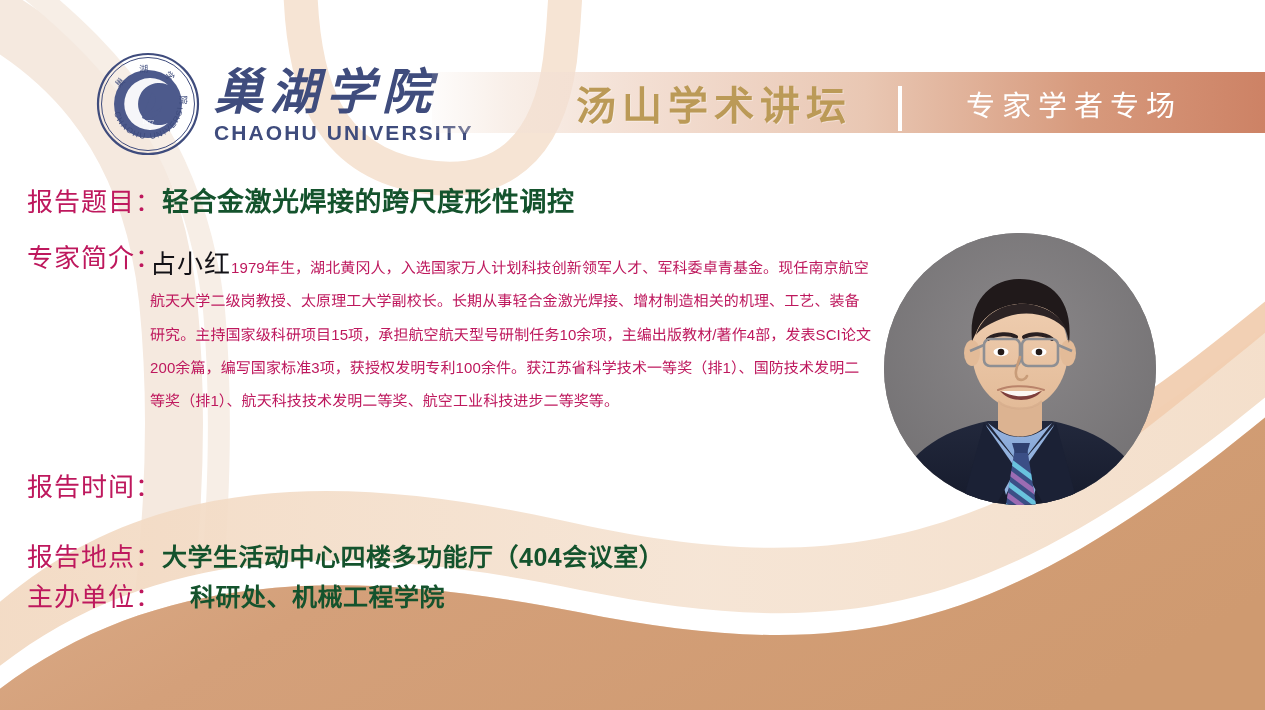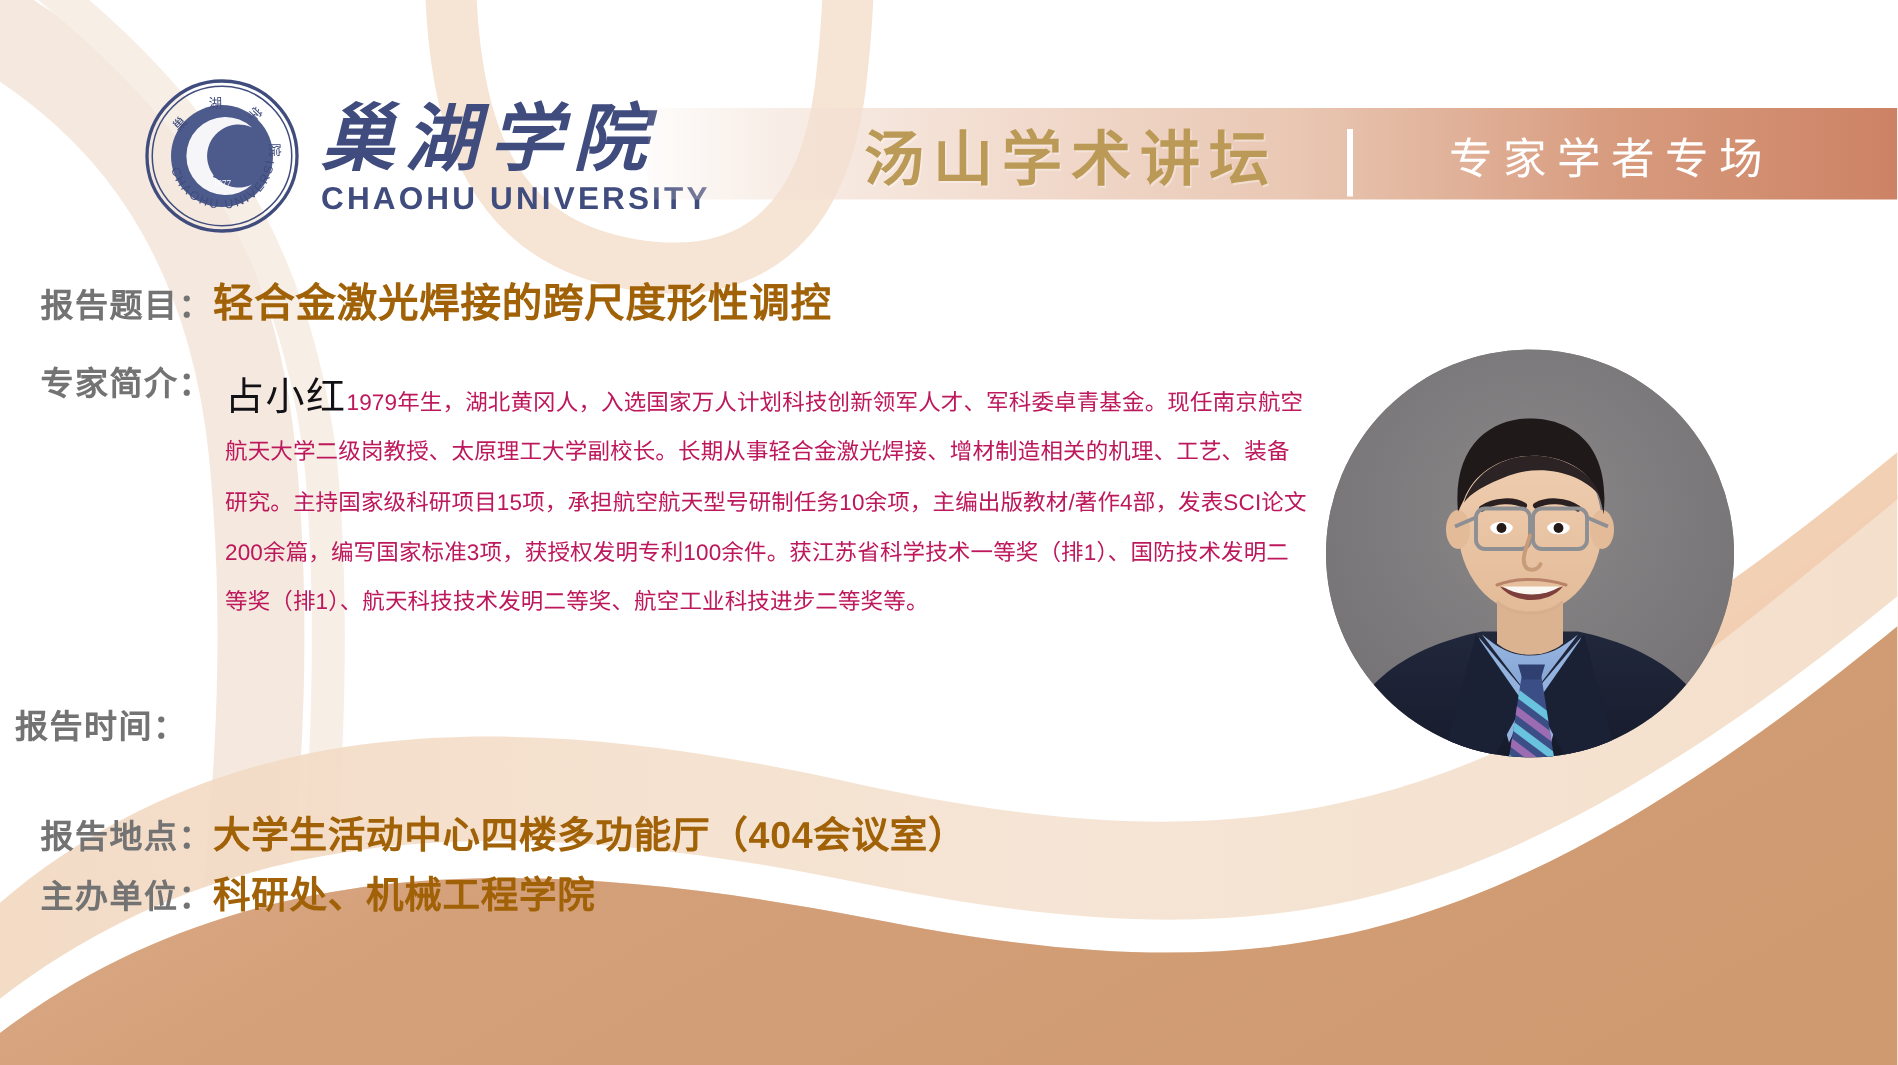--- a/index.html
+++ b/index.html
@@ -115,40 +115,40 @@
   }
 
   
   .row {
     position: absolute;
     display: flex;
     align-items: baseline;
     white-space: nowrap;
   }
   .row-label {
-    font-size: 22px;
-    font-weight: 700;
-    color: #737373;
+    font-size: 26px;
+    font-weight: 400;
+    color: #be185d;
     letter-spacing: 1px;
     flex: 0 0 auto;
   }
   .row-value-strong {
     font-size: 25px;
     font-weight: 700;
-    color: #a16207;
+    color: #14532d;
     letter-spacing: 0.5px;
   }
 
   #row-title      { left: 27px; top: 180px; }
   #row-title .row-value-strong { font-size: 27px; }
 
   #row-bio        { left: 27px; top: 237px; }
-  #row-time       { left: 10px; top: 466px; flex-direction: column; }
+  #row-time       { left: 27px; top: 466px; flex-direction: column; }
   #row-place      { left: 27px; top: 536px; }
-  #row-host       { left: 27px; top: 576px; }
+  #row-host       { left: 27px; top: 576px; gap: 28px; }
 
   .bio-wrap {
     position: absolute;
     left: 150px;
     top: 243px;
     width: 722px;
   }
   .bio-name {
     font-size: 26px;
     font-weight: 400;

